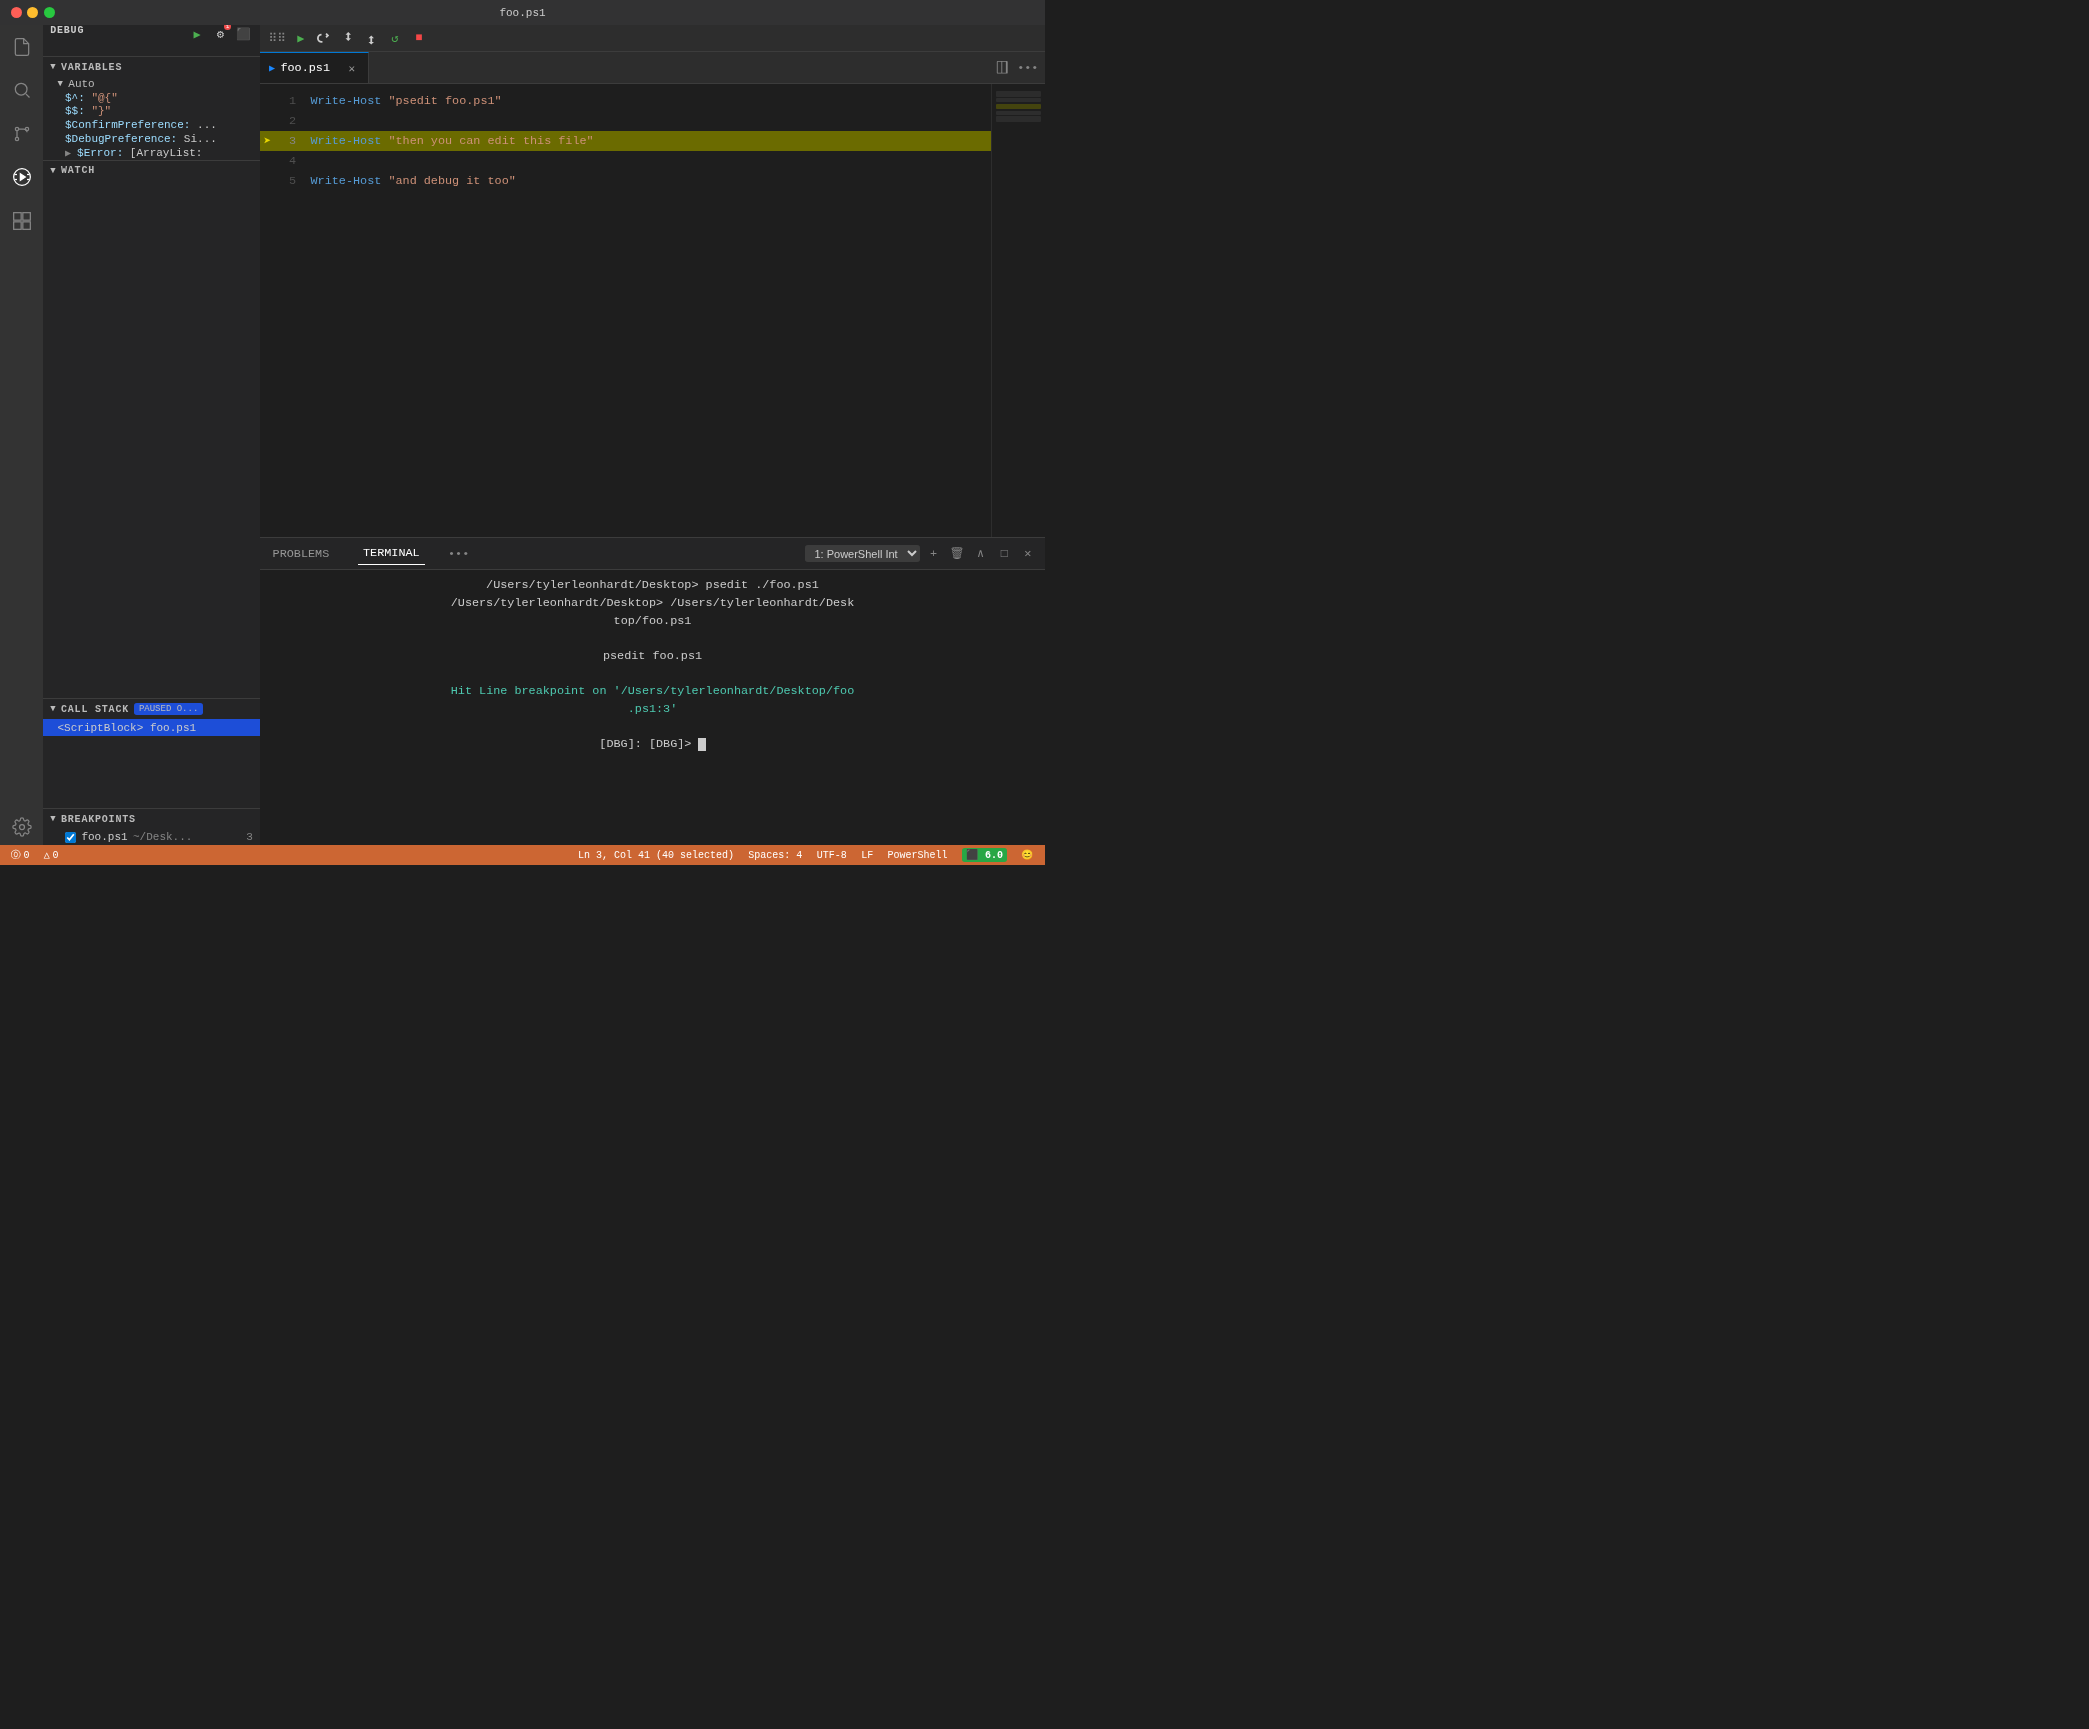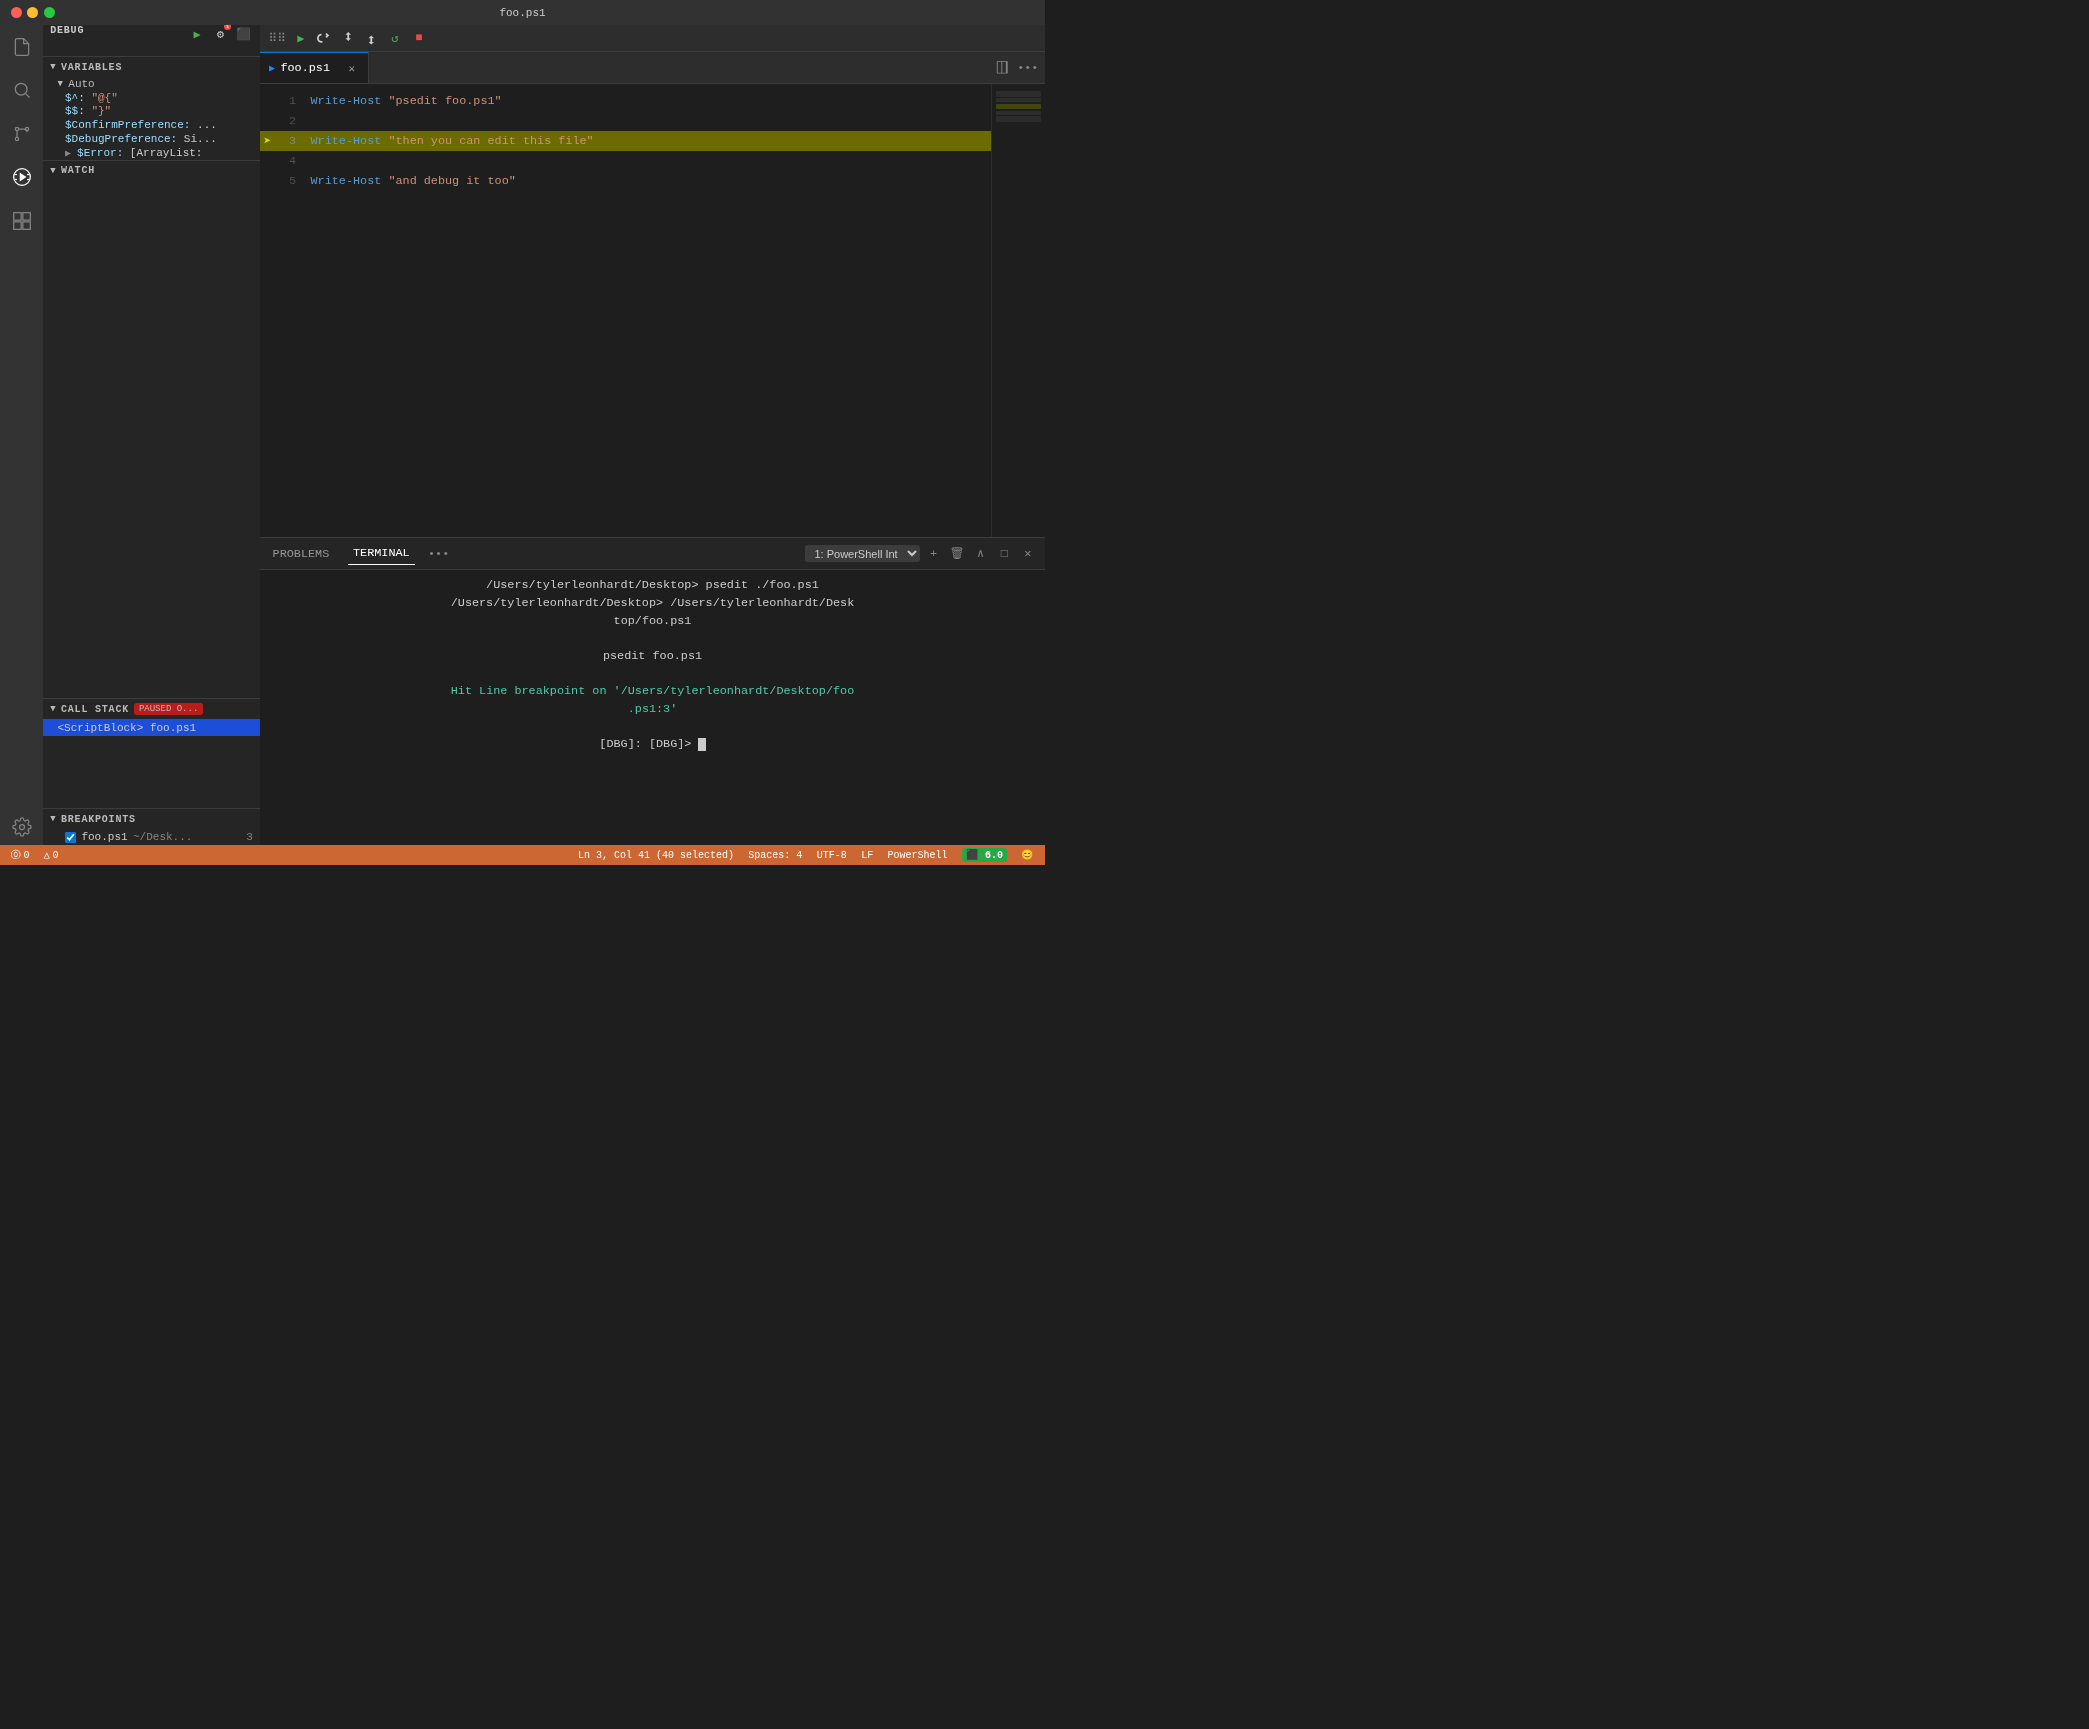--- a/index.html
+++ b/index.html
@@ -177,21 +177,21 @@
     }
     .callstack-header {
       height: 20px;
       display: flex;
       align-items: center;
       padding: 0 7.2px;
     }
     .callstack-badge {
       font-size: 9px;
       color: #bbbbbb;
-      background: #b91c1c;
+      background: #1d4ed8;
       padding: 0.9px 4.5px;
       border-radius: 2.7px;
       margin-left: 5.4px;
     }
     .callstack-item {
       background: #1d4ed8;
       padding: 2.7px 7.2px 2.7px 14.5px;
       font-size: 11px;
       color: #cccccc;
       cursor: pointer;
@@ -365,21 +365,21 @@
       background: #1e1e1e;
       border-top: 0.9px solid #3c3c3c;
       display: flex;
       flex-direction: column;
     }
     .terminal-header {
       height: 32px;
       display: flex;
       align-items: center;
       padding: 0 7.2px;
-      gap: 13px;
+      gap: 23px;
       background: #252526;
       border-bottom: 0.9px solid #3c3c3c;
     }
     .terminal-tab {
       font-size: 11.8px;
       cursor: pointer;
       padding: 3.6px 5.4px;
       color: #969696;
     }
     .terminal-tab.active {

